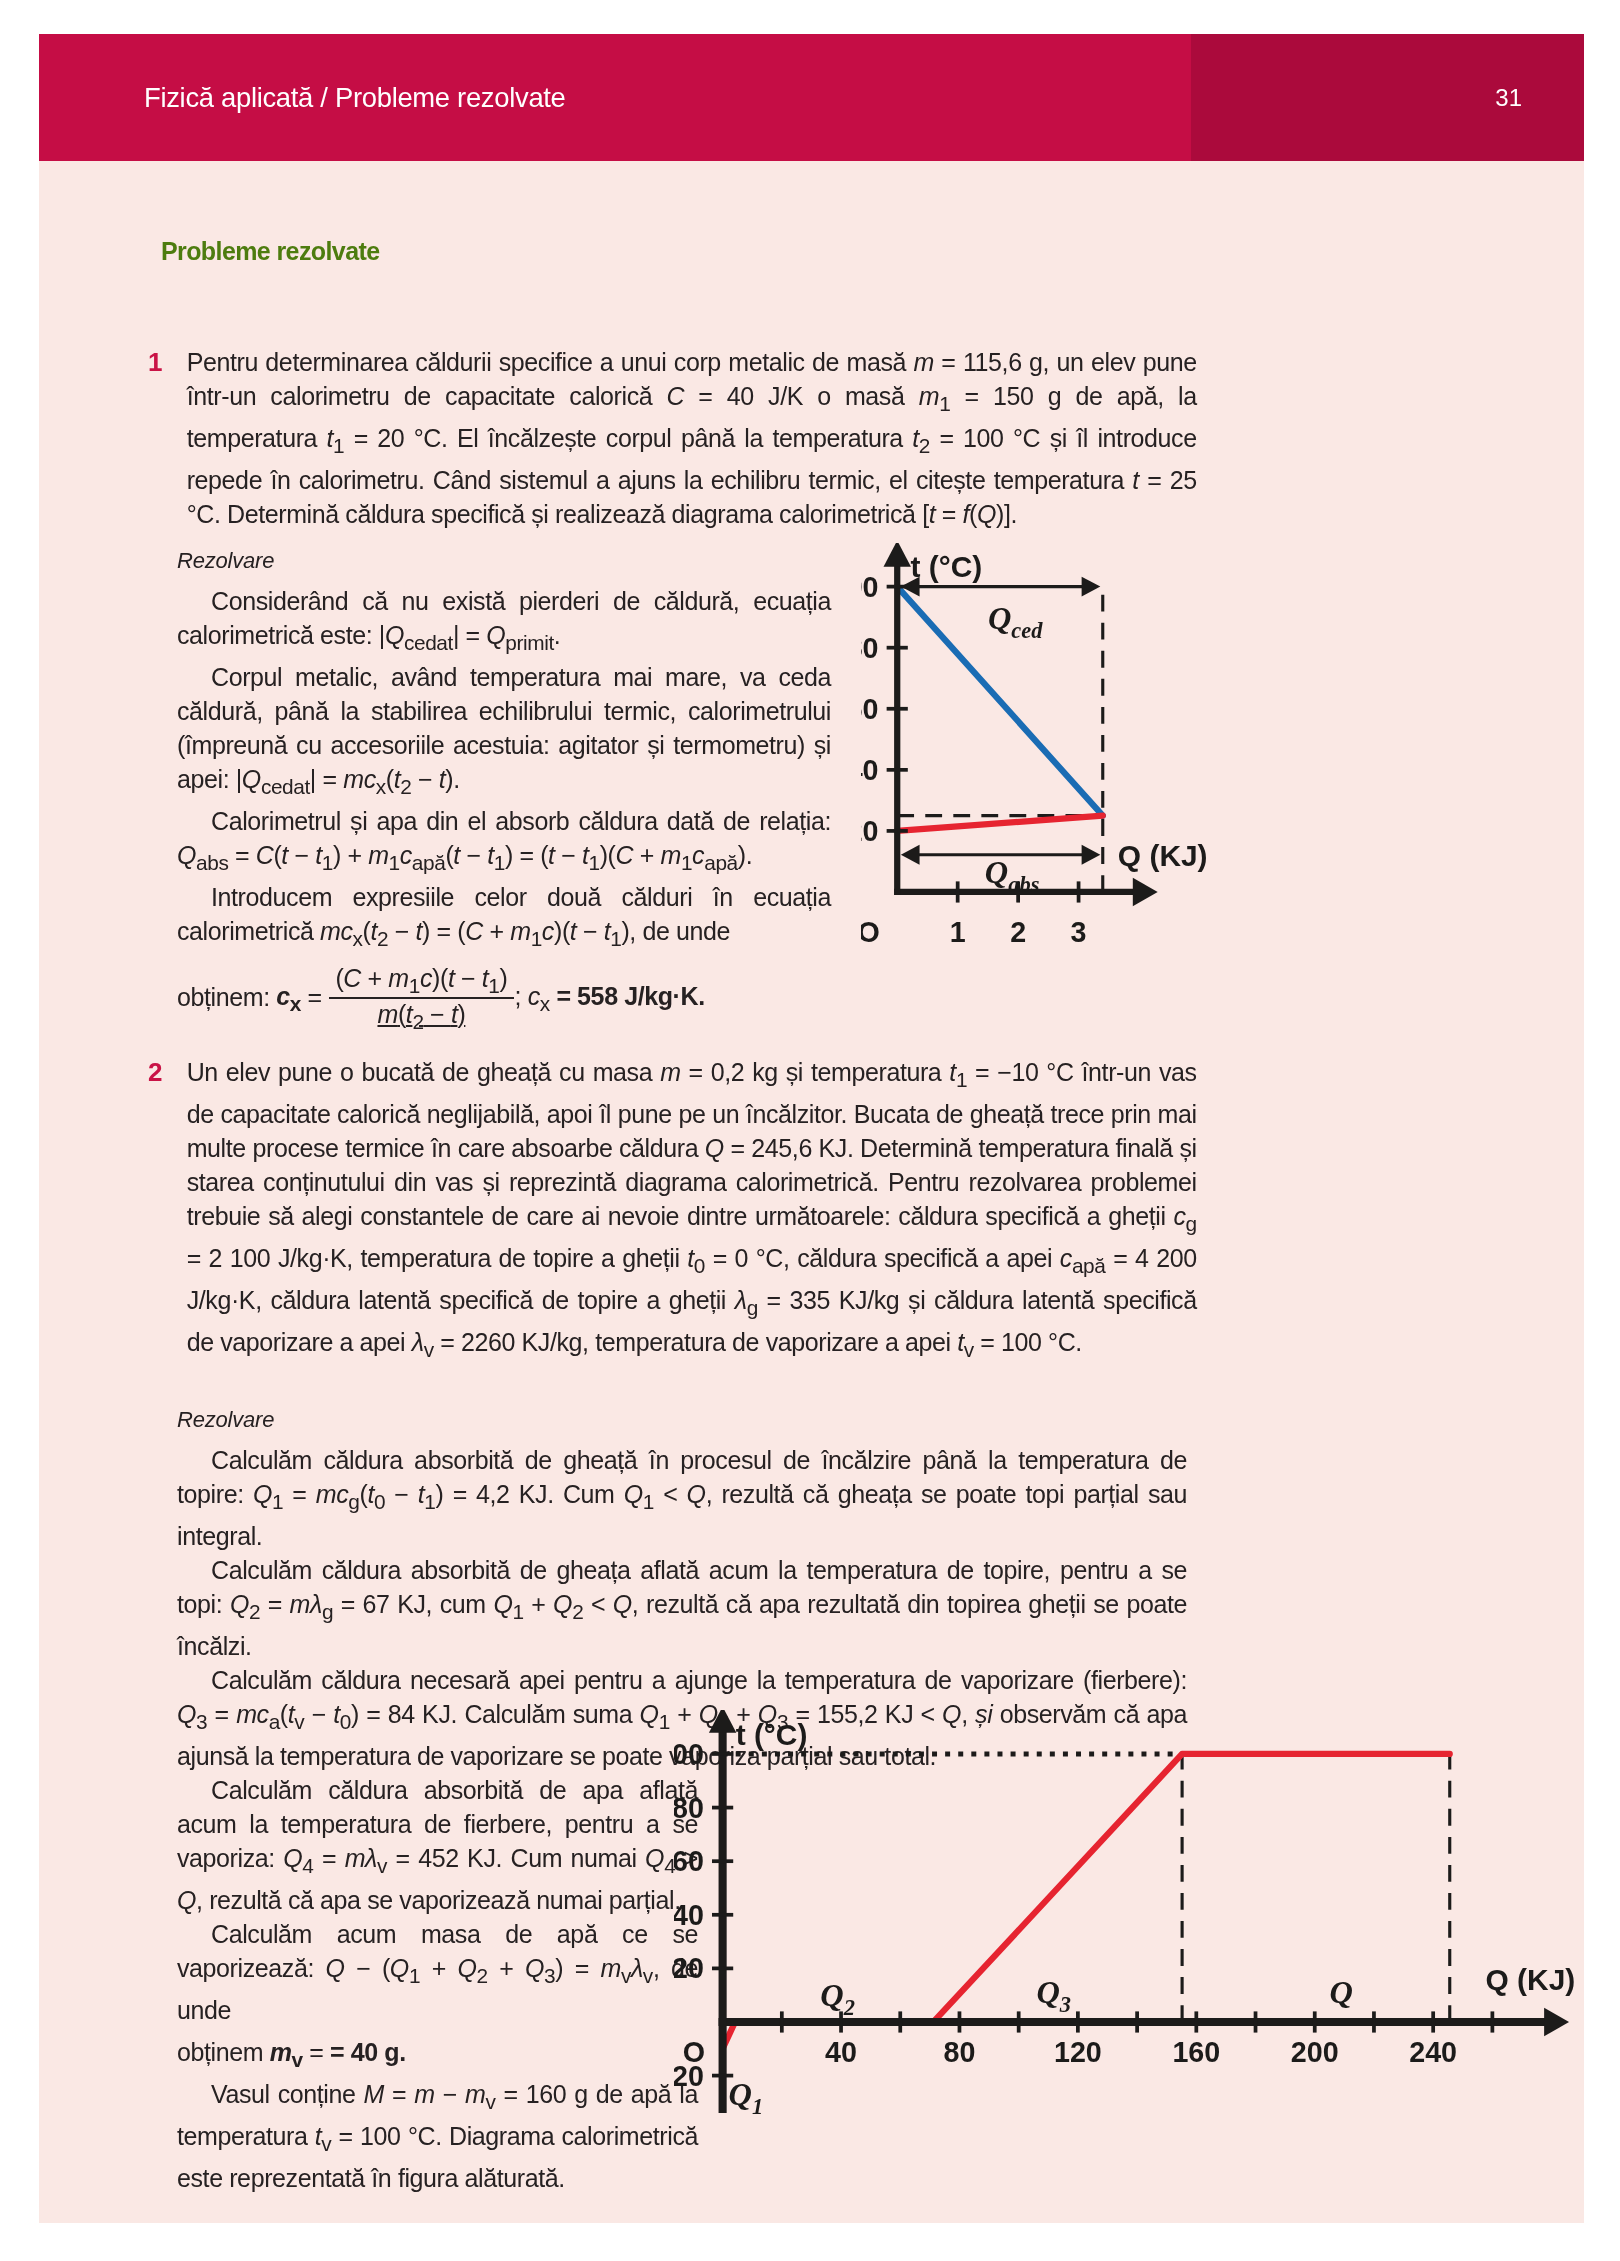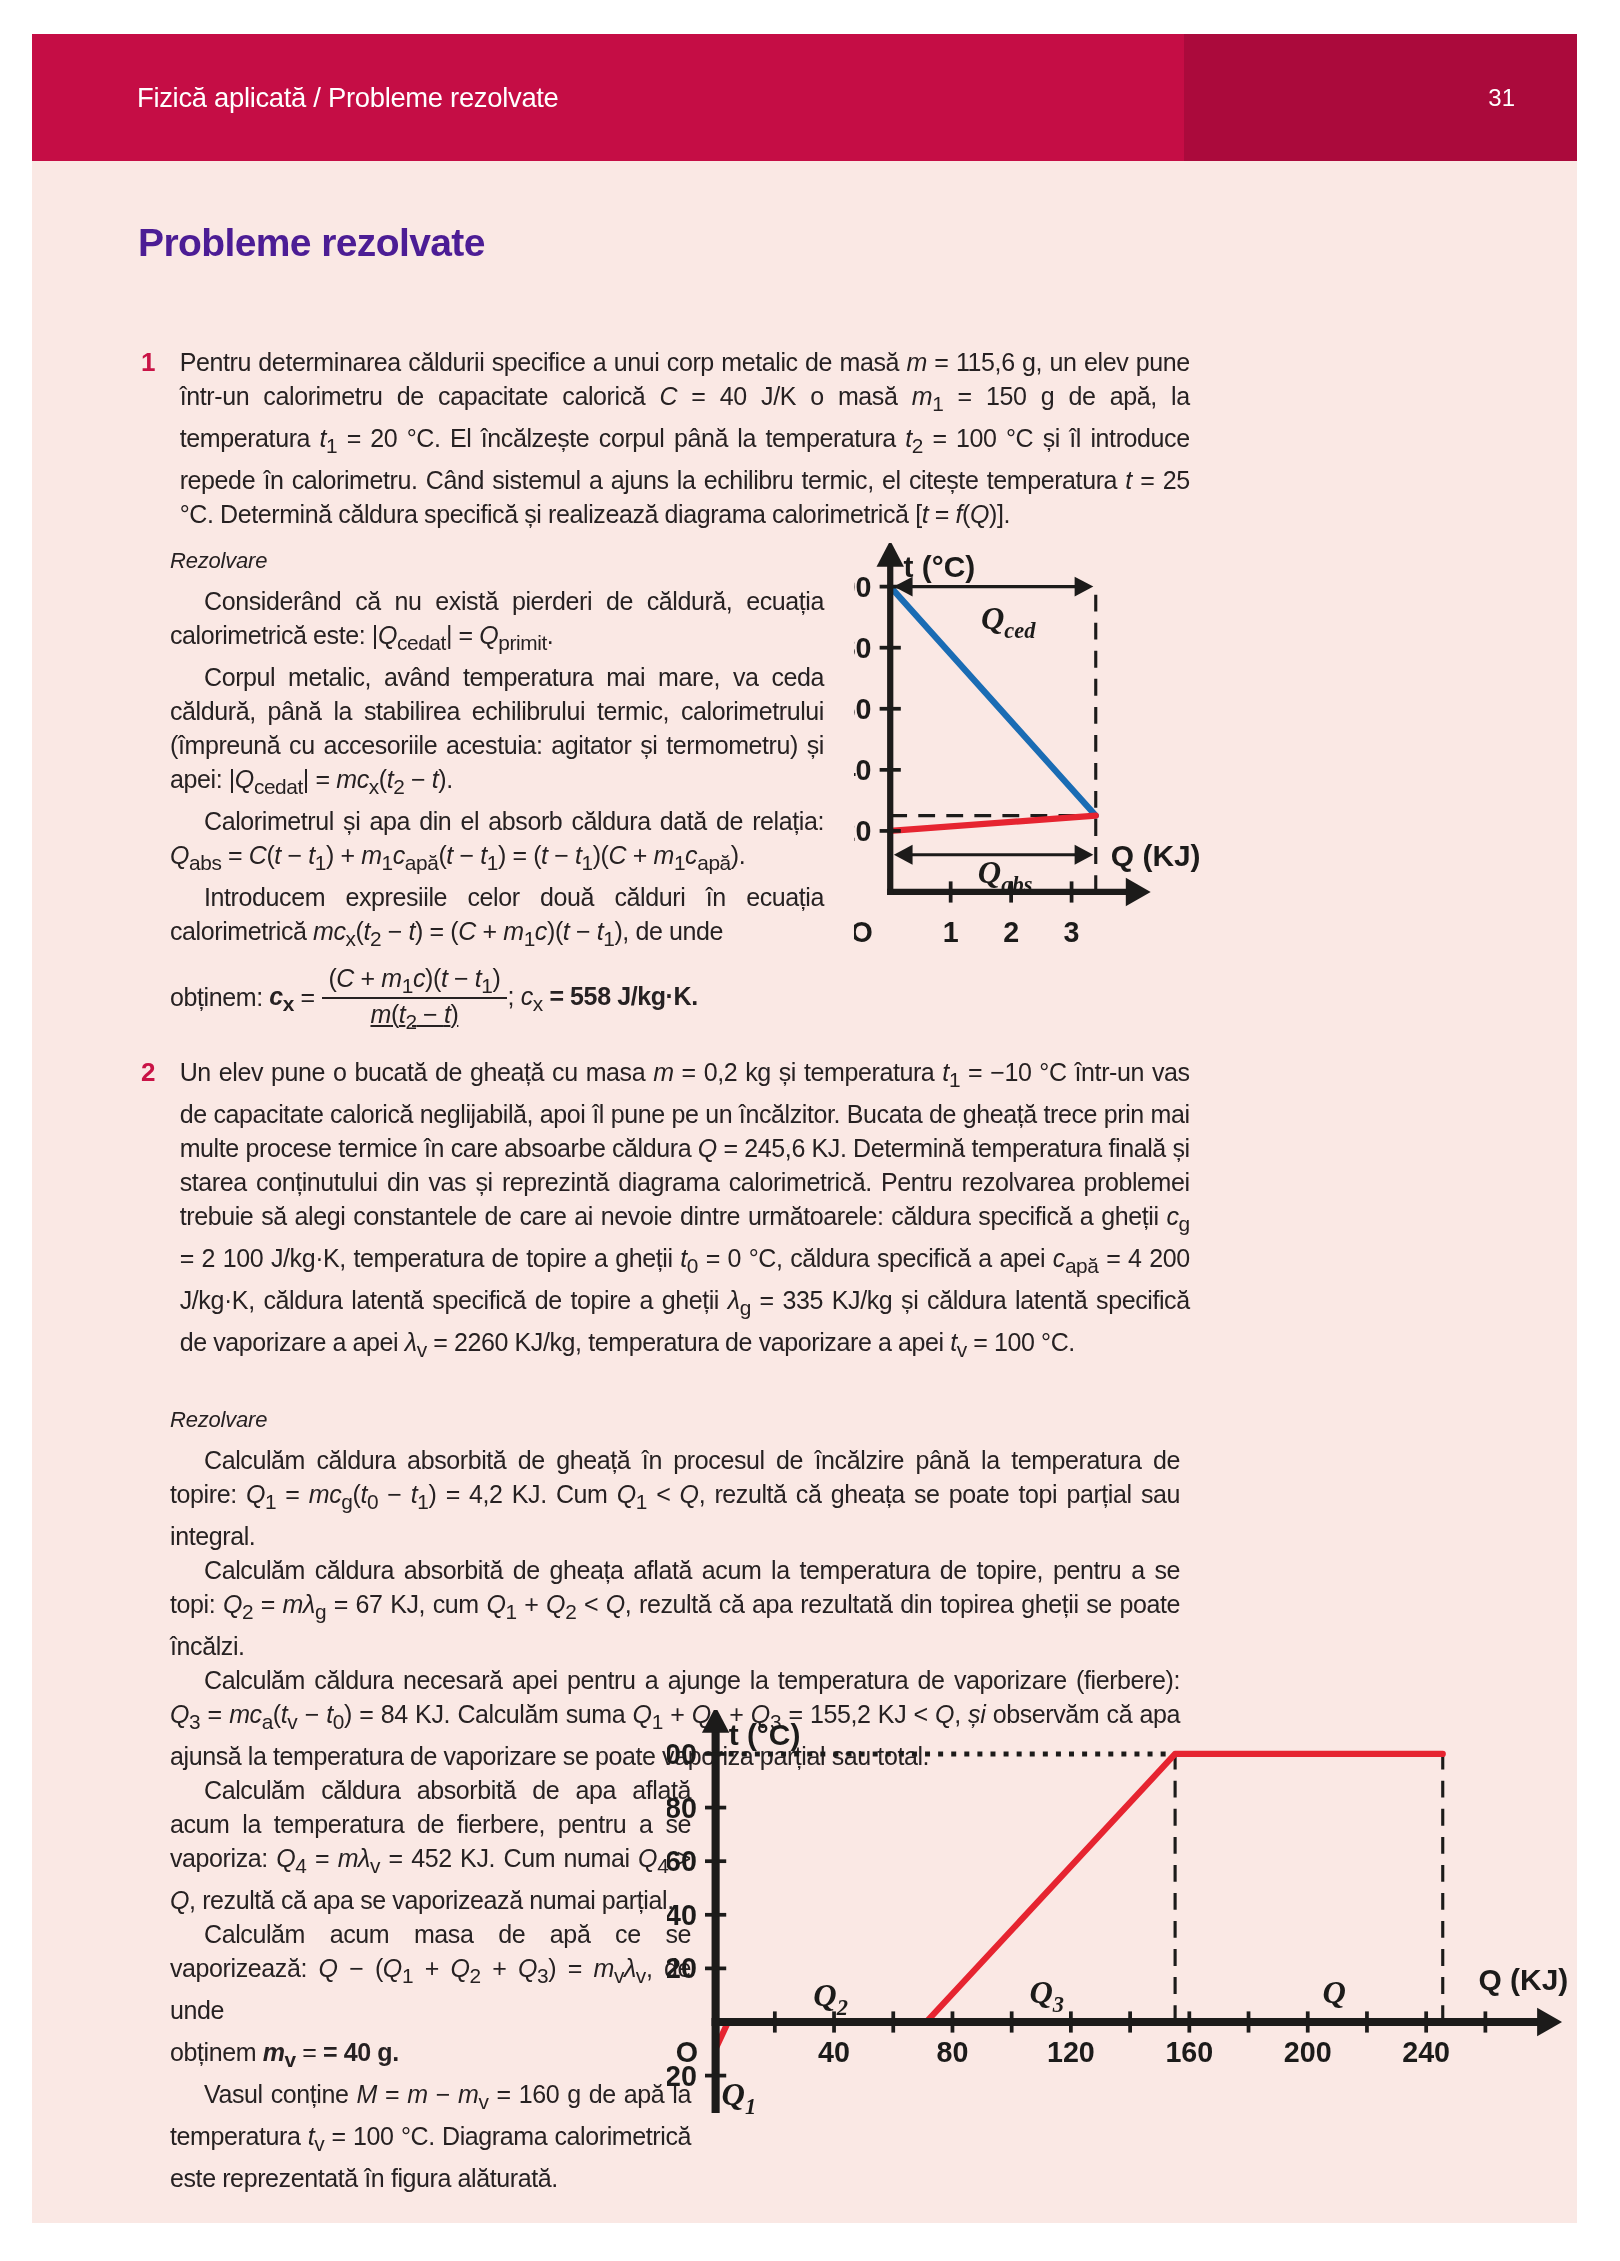--- a/index.html
+++ b/index.html
@@ -1,28 +1,28 @@
 <!DOCTYPE html>
 <html lang="ro" style="font-size:10px"><head>
 <meta charset="utf-8">
 <style>
   html,body{margin:0;padding:0;}
   body{
     width:1620px;height:2261px;position:relative;background:#ffffff;
     font-family:"Liberation Sans",sans-serif;color:#262122;
   }
-  .page{position:absolute;left:32px;top:34px;width:1545px;height:2189px;background:#fae8e4;}
+  .page{position:absolute;left:39px;top:34px;width:1545px;height:2189px;background:#fae8e4;}
   .abs{position:absolute;}
   
   .header{position:absolute;left:0;top:0;width:1545px;height:127px;background:#c50d45;display:flex;align-items:center;}
   .crumb{margin-left:105px;color:#ffffff;font-size:27.4px;letter-spacing:-0.3px;}
   .pagenum-box{position:absolute;right:0;top:0;height:127px;width:393px;background:#ab0a3c;display:flex;align-items:center;justify-content:flex-end;padding-right:62px;box-sizing:border-box;}
   .pagenum{color:#ffffff;font-size:24px;}
   
-  .title{position:absolute;left:106px;top:187px;margin:0;font-size:39px;font-weight:bold;color:#4c1d95;letter-spacing:-0.6px;}
+  .title{position:absolute;left:106px;top:187px;margin:16px;font-size:25px;font-weight:bold;color:#4d7c0f;letter-spacing:-0.6px;}
   
   .body-text{font-size:25px;line-height:34px;letter-spacing:-0.4px;text-align:justify;}
   .prob{position:absolute;display:flex;gap:13.7px;}
   .prob .num{flex:none;width:25px;font-weight:bold;color:#c91346;font-size:26px;line-height:34px;}
   p{margin:0;}
   .ind{text-indent:34px;}
   .rez-head{font-style:italic;font-size:22px;letter-spacing:-0.2px;margin-bottom:6.2px;text-align:left;}
   .formula{margin-top:7.5px;text-align:left;}
   .frac{display:inline-block;vertical-align:middle;text-align:center;margin:0 1px;line-height:1.12;}
   .frac .fnum{display:block;padding:0 6.2px;}

